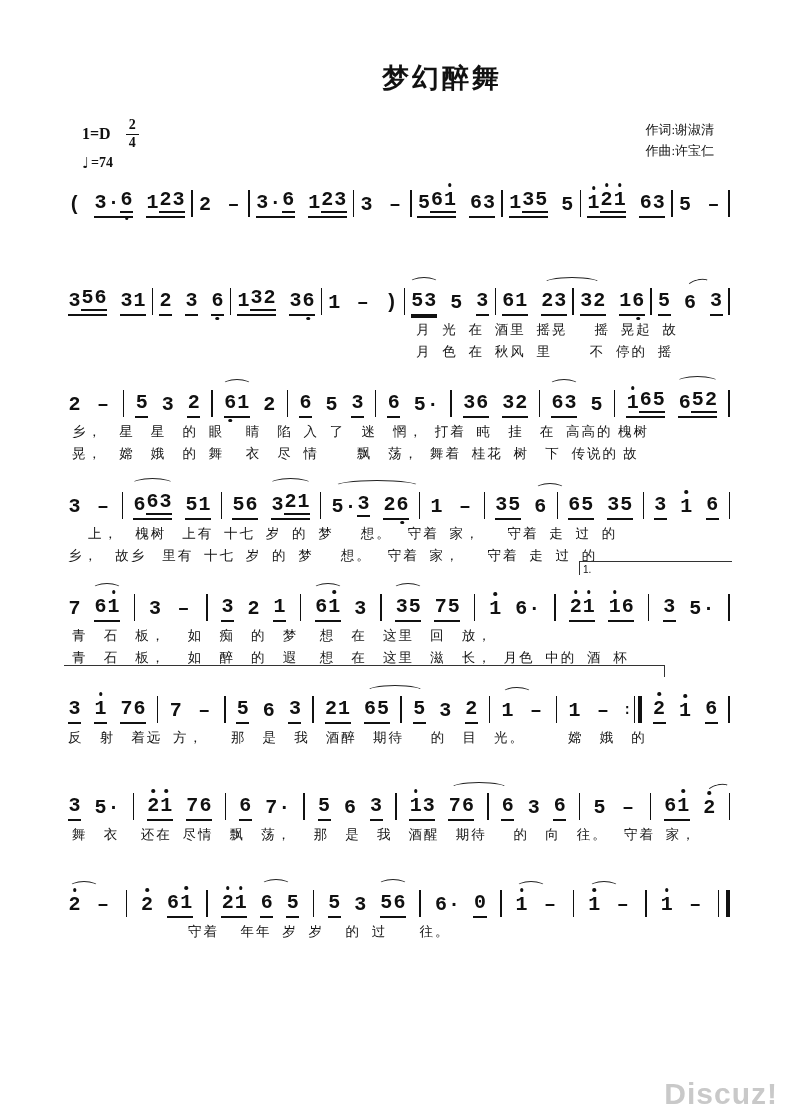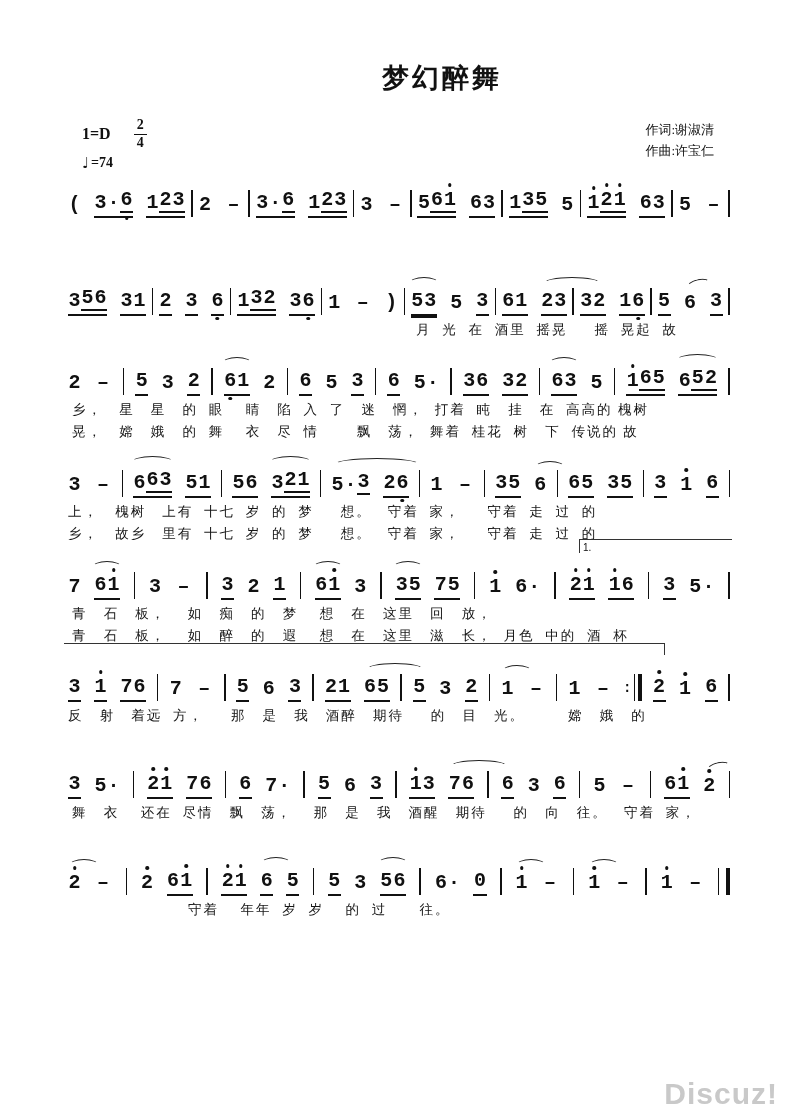--- a/index.html
+++ b/index.html
@@ -1,21 +1,21 @@
 <!DOCTYPE html>
 <html><head>
 <meta charset="utf-8">
 <style>
   html,body{margin:0;padding:0;background:#fff;}
   .page{position:relative;width:790px;height:1119px;background:#fff;overflow:hidden;
         font-family:"Liberation Sans",sans-serif;color:#111;}
   .title{position:absolute;top:60px;left:0;width:100%;text-align:center;
          font-size:27px;font-weight:700;letter-spacing:3px;font-family:"Liberation Serif",serif;padding-left:47px;}
   .header-left{position:absolute;left:82px;top:118px;font-family:"Liberation Serif",serif;}
-  .keysig{display:flex;align-items:center;gap:23px;font-size:16px;font-weight:700;text-align:right;}
+  .keysig{display:flex;align-items:center;gap:15px;font-size:16px;font-weight:700;text-align:right;}
   .meter{display:flex;flex-direction:column;align-items:center;font-size:14px;line-height:1.05;font-weight:700;}
   .meter .fracbar{width:13px;height:1.5px;background:#111;margin:1px 0;}
   .tempo{margin-top:3px;font-size:14px;font-weight:700;display:flex;align-items:center;gap:2px;}
   .tempo .glyph{font-family:"DejaVu Sans",sans-serif;font-size:15px;}
   .credits{position:absolute;right:76px;top:120px;font-size:13px;line-height:1.6;
            font-family:"Liberation Serif",serif;}
   .score{position:absolute;left:68px;top:176px;width:662px;}
   .m-line{position:relative;}
   .m-line.rows0{margin-bottom:56px;}
   .m-line.rows1{margin-bottom:33px;}
@@ -272,20 +272,21 @@
             <span class="unit arcout">
               <span class="ch">6</span>
             </span>
             <span class="unit u1">
               <span class="ch">3</span>
             </span>
           </span>
           <span class="bar"></span>
         </div>
         <div class="lyrics" style="margin-left: 348px;">月  光  在  酒里  摇晃     摇  晃起  故</div>
+        <div class="lyrics" style="margin-left: 348px;">月  色  在  秋风  里       不  停的  摇</div>
       </div>
       <div class="m-line rows2">
         <div class="notes">
           <span class="measure">
             <span class="unit">
               <span class="ch">2</span>
             </span>
             <span class="unit">
               <span class="ch dash">–</span>
             </span>
@@ -456,21 +457,21 @@
             </span>
             <span class="unit">
               <span class="ch">1<i class="dot hi"></i></span>
             </span>
             <span class="unit u1">
               <span class="ch">6</span>
             </span>
           </span>
           <span class="bar"></span>
         </div>
-        <div class="lyrics" style="margin-left: 0;">上，   槐树   上有  十七  岁  的  梦     想。   守着  家，     守着  走  过  的</div>
+        <div class="lyrics" style="margin-left: 20px;">上，   槐树   上有  十七  岁  的  梦     想。   守着  家，     守着  走  过  的</div>
         <div class="lyrics" style="">乡，   故乡   里有  十七  岁  的  梦     想。   守着  家，     守着  走  过  的</div>
       </div>
       <div class="m-line rows2">
         <div class="volta1"><span class="vlabel">1.</span></div>
         <div class="notes">
           <span class="measure">
             <span class="unit">
               <span class="ch">7</span>
             </span>
             <span class="unit u1 arc1">

